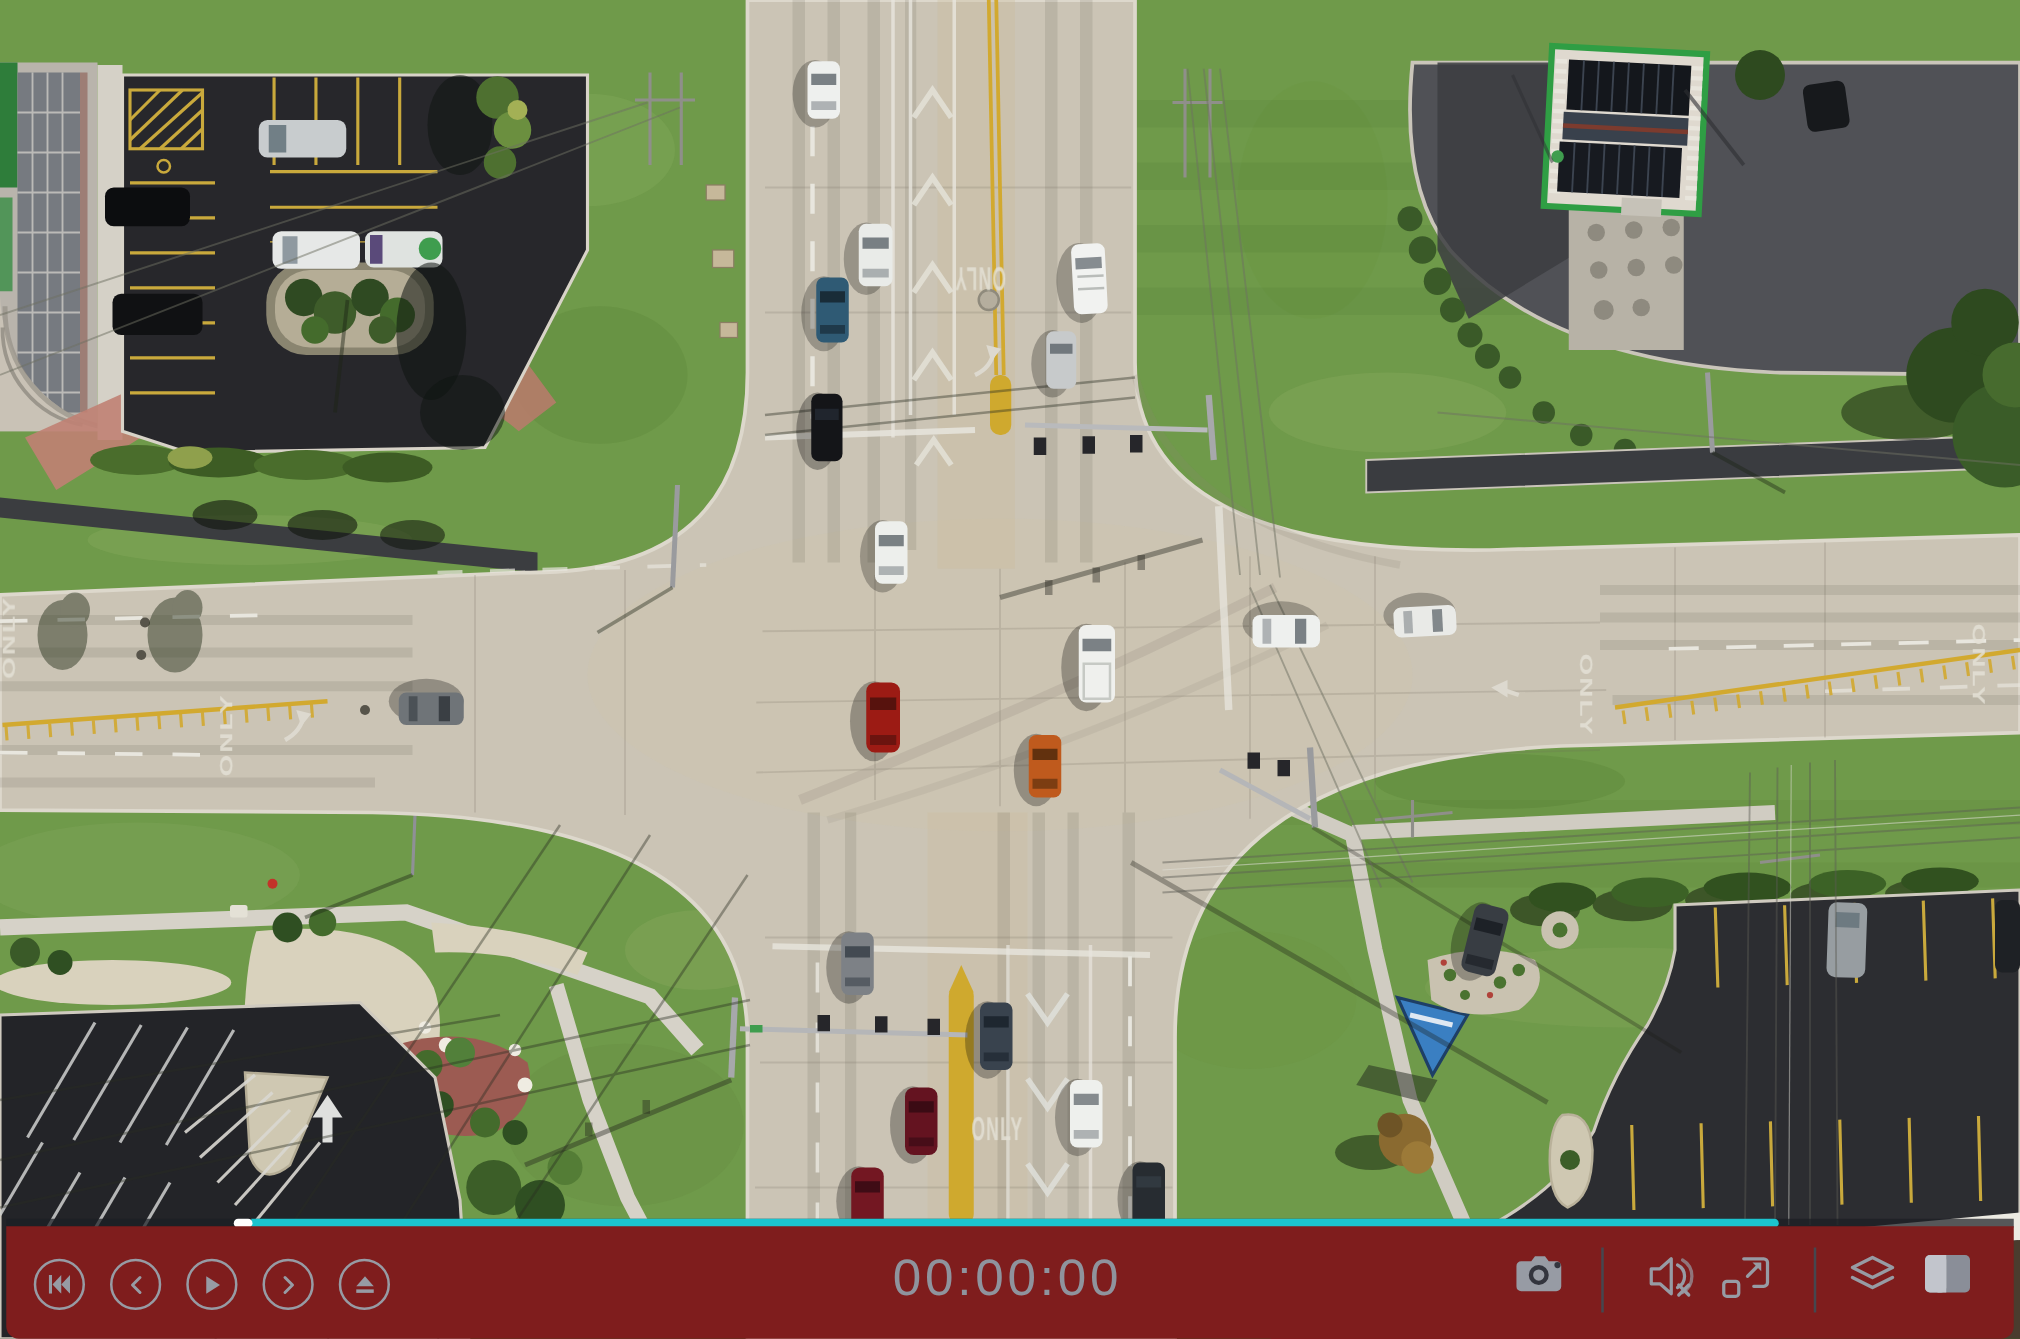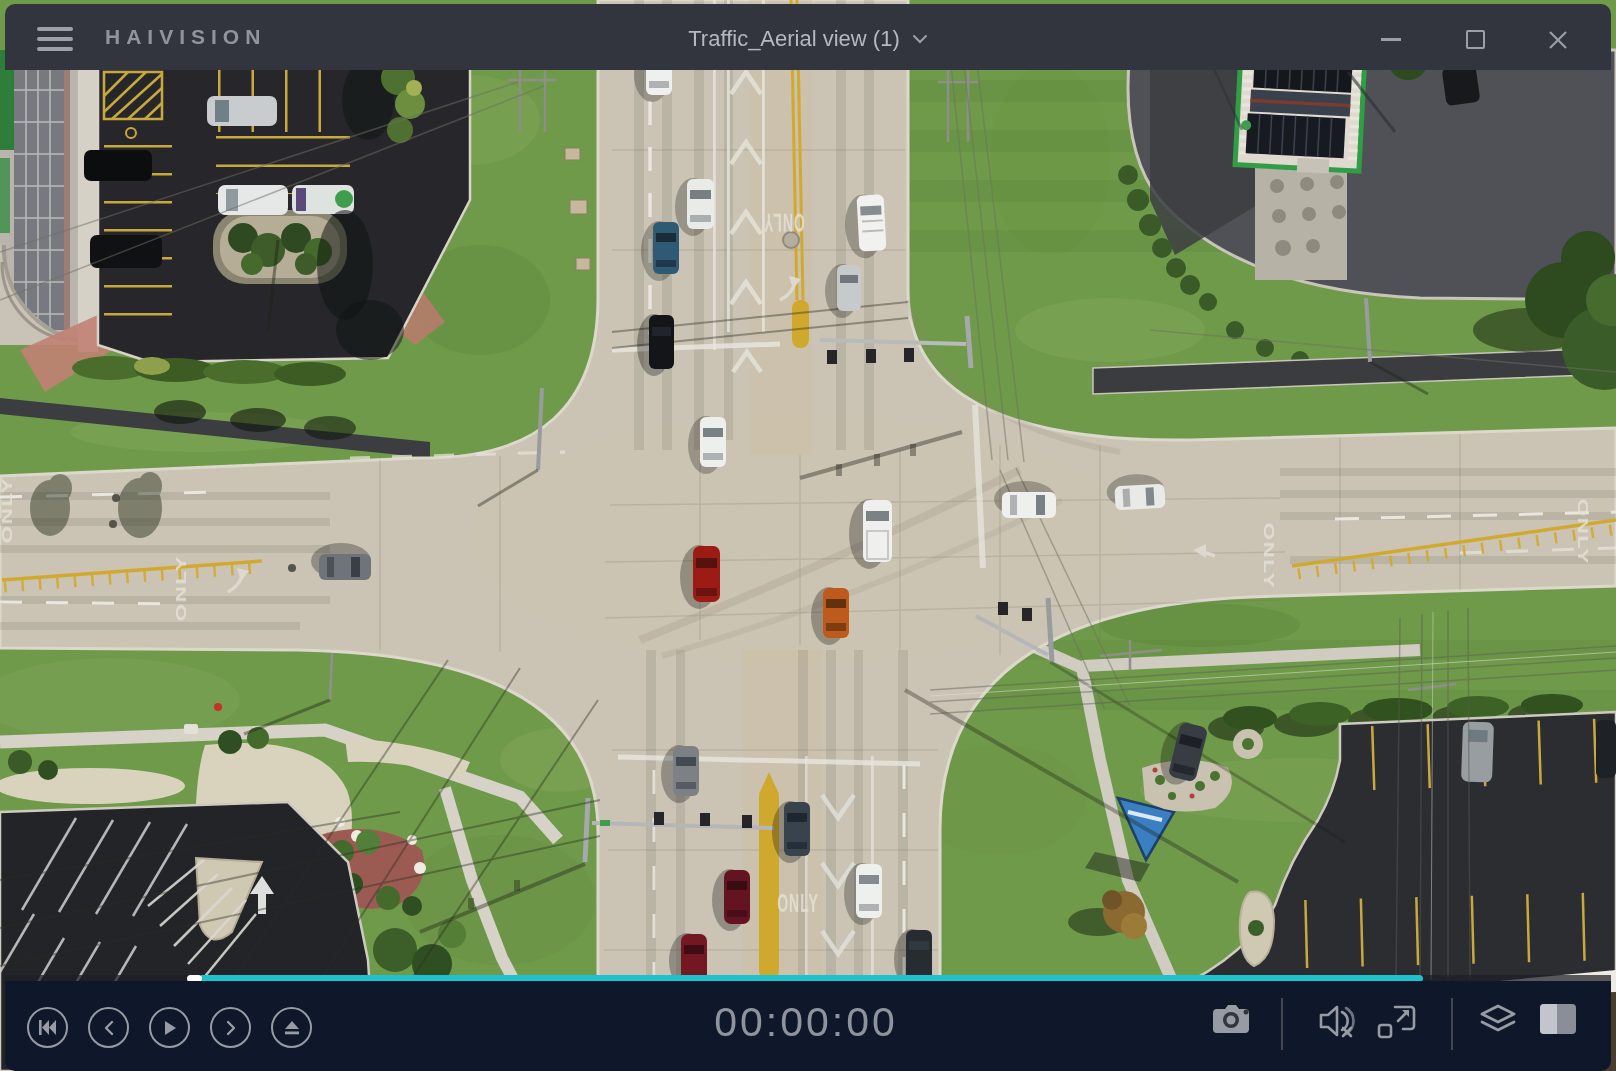--- a/index.html
+++ b/index.html
@@ -18,21 +18,21 @@
   .btn-min{position:absolute;left:1376px;top:34px;width:20px;height:3px;background:#9aa0a8;cursor:pointer;}
   .btn-max{position:absolute;left:1461px;top:26px;width:15px;height:15px;border:2.5px solid #9aa0a8;
     border-radius:2px;cursor:pointer;}
   .btn-close{position:absolute;left:1541px;top:24px;width:24px;height:24px;cursor:pointer;}
   
   .timeline{position:absolute;left:5px;top:975px;width:1606px;height:7px;background:rgba(28,30,36,.72);}
   .tl-buffer{position:absolute;left:196px;top:0;width:1222px;height:7px;background:#1cc3ce;
     border-radius:0 4px 4px 0;}
   .tl-handle{position:absolute;left:182px;top:0;width:15px;height:7px;background:#fff;border-radius:5px;}
   
-  .bottombar{position:absolute;left:5px;top:981px;width:1606px;height:90px;background:#0f172a;
+  .bottombar{position:absolute;left:5px;top:981px;width:1606px;height:90px;background:#7f1d1d;
     border-radius:0 0 10px 10px;}
   .cbtn{position:absolute;width:37px;height:37px;border:2.5px solid #979ba4;border-radius:50%;
     top:26px;cursor:pointer;display:flex;align-items:center;justify-content:center;}
   .cbtn svg{display:block;}
   .timecode{position:absolute;left:651px;top:18px;width:300px;text-align:center;font-size:41px;
     color:#8f939d;letter-spacing:3px;font-weight:400;}
   .tool{position:absolute;top:21px;cursor:pointer;}
   .vdiv{position:absolute;top:17px;width:2px;height:52px;background:#45474f;}
 </style>
 </head>
@@ -667,41 +667,20 @@
     <g transform="translate(1188,752) rotate(14)">
             <ellipse cx="-7" cy="3" rx="19" ry="32" fill="#000" opacity=".28"></ellipse>
             <rect x="-14" y="-28" width="28" height="56" rx="7" fill="#383d43"></rect>
             <rect x="-11" y="-16" width="22" height="10" fill="#12161b" opacity=".7"></rect>
             <rect x="-11" y="14" width="22" height="8" fill="#12161b" opacity=".5"></rect>
           </g>
   </g>
 </svg>
 </div>
 
-<div class="titlebar">
-  <div class="hamburger">
-        <i></i>
-        <i></i>
-        <i></i>
-      </div>
-  <div class="logo">HAIVISION</div>
-  <div class="wtitle">
-    <span>Traffic_Aerial view (1)</span><span class="chev"><svg width="16" height="10" viewBox="0 0 16 10">
-            <polyline points="2,2 8,8 14,2" fill="none" stroke="#9aa0a8" stroke-width="2" stroke-linecap="round"></polyline>
-          </svg></span>
-  </div>
-  <div class="btn-min"></div>
-  <div class="btn-max"></div>
-  <div class="btn-close">
-    <svg width="24" height="24" viewBox="0 0 24 24">
-          <line x1="4" y1="4" x2="20" y2="20" stroke="#9aa0a8" stroke-width="2.2"></line>
-          <line x1="20" y1="4" x2="4" y2="20" stroke="#9aa0a8" stroke-width="2.2"></line>
-        </svg>
-  </div>
-</div>
 
 <div class="timeline">
   <div class="tl-buffer"></div>
   <div class="tl-handle"></div>
 </div>
 
 <div class="bottombar">
   <div class="cbtn" style="left:22px">
     <svg width="17" height="15" viewBox="0 0 17 15">
           <g fill="#979ba4">

